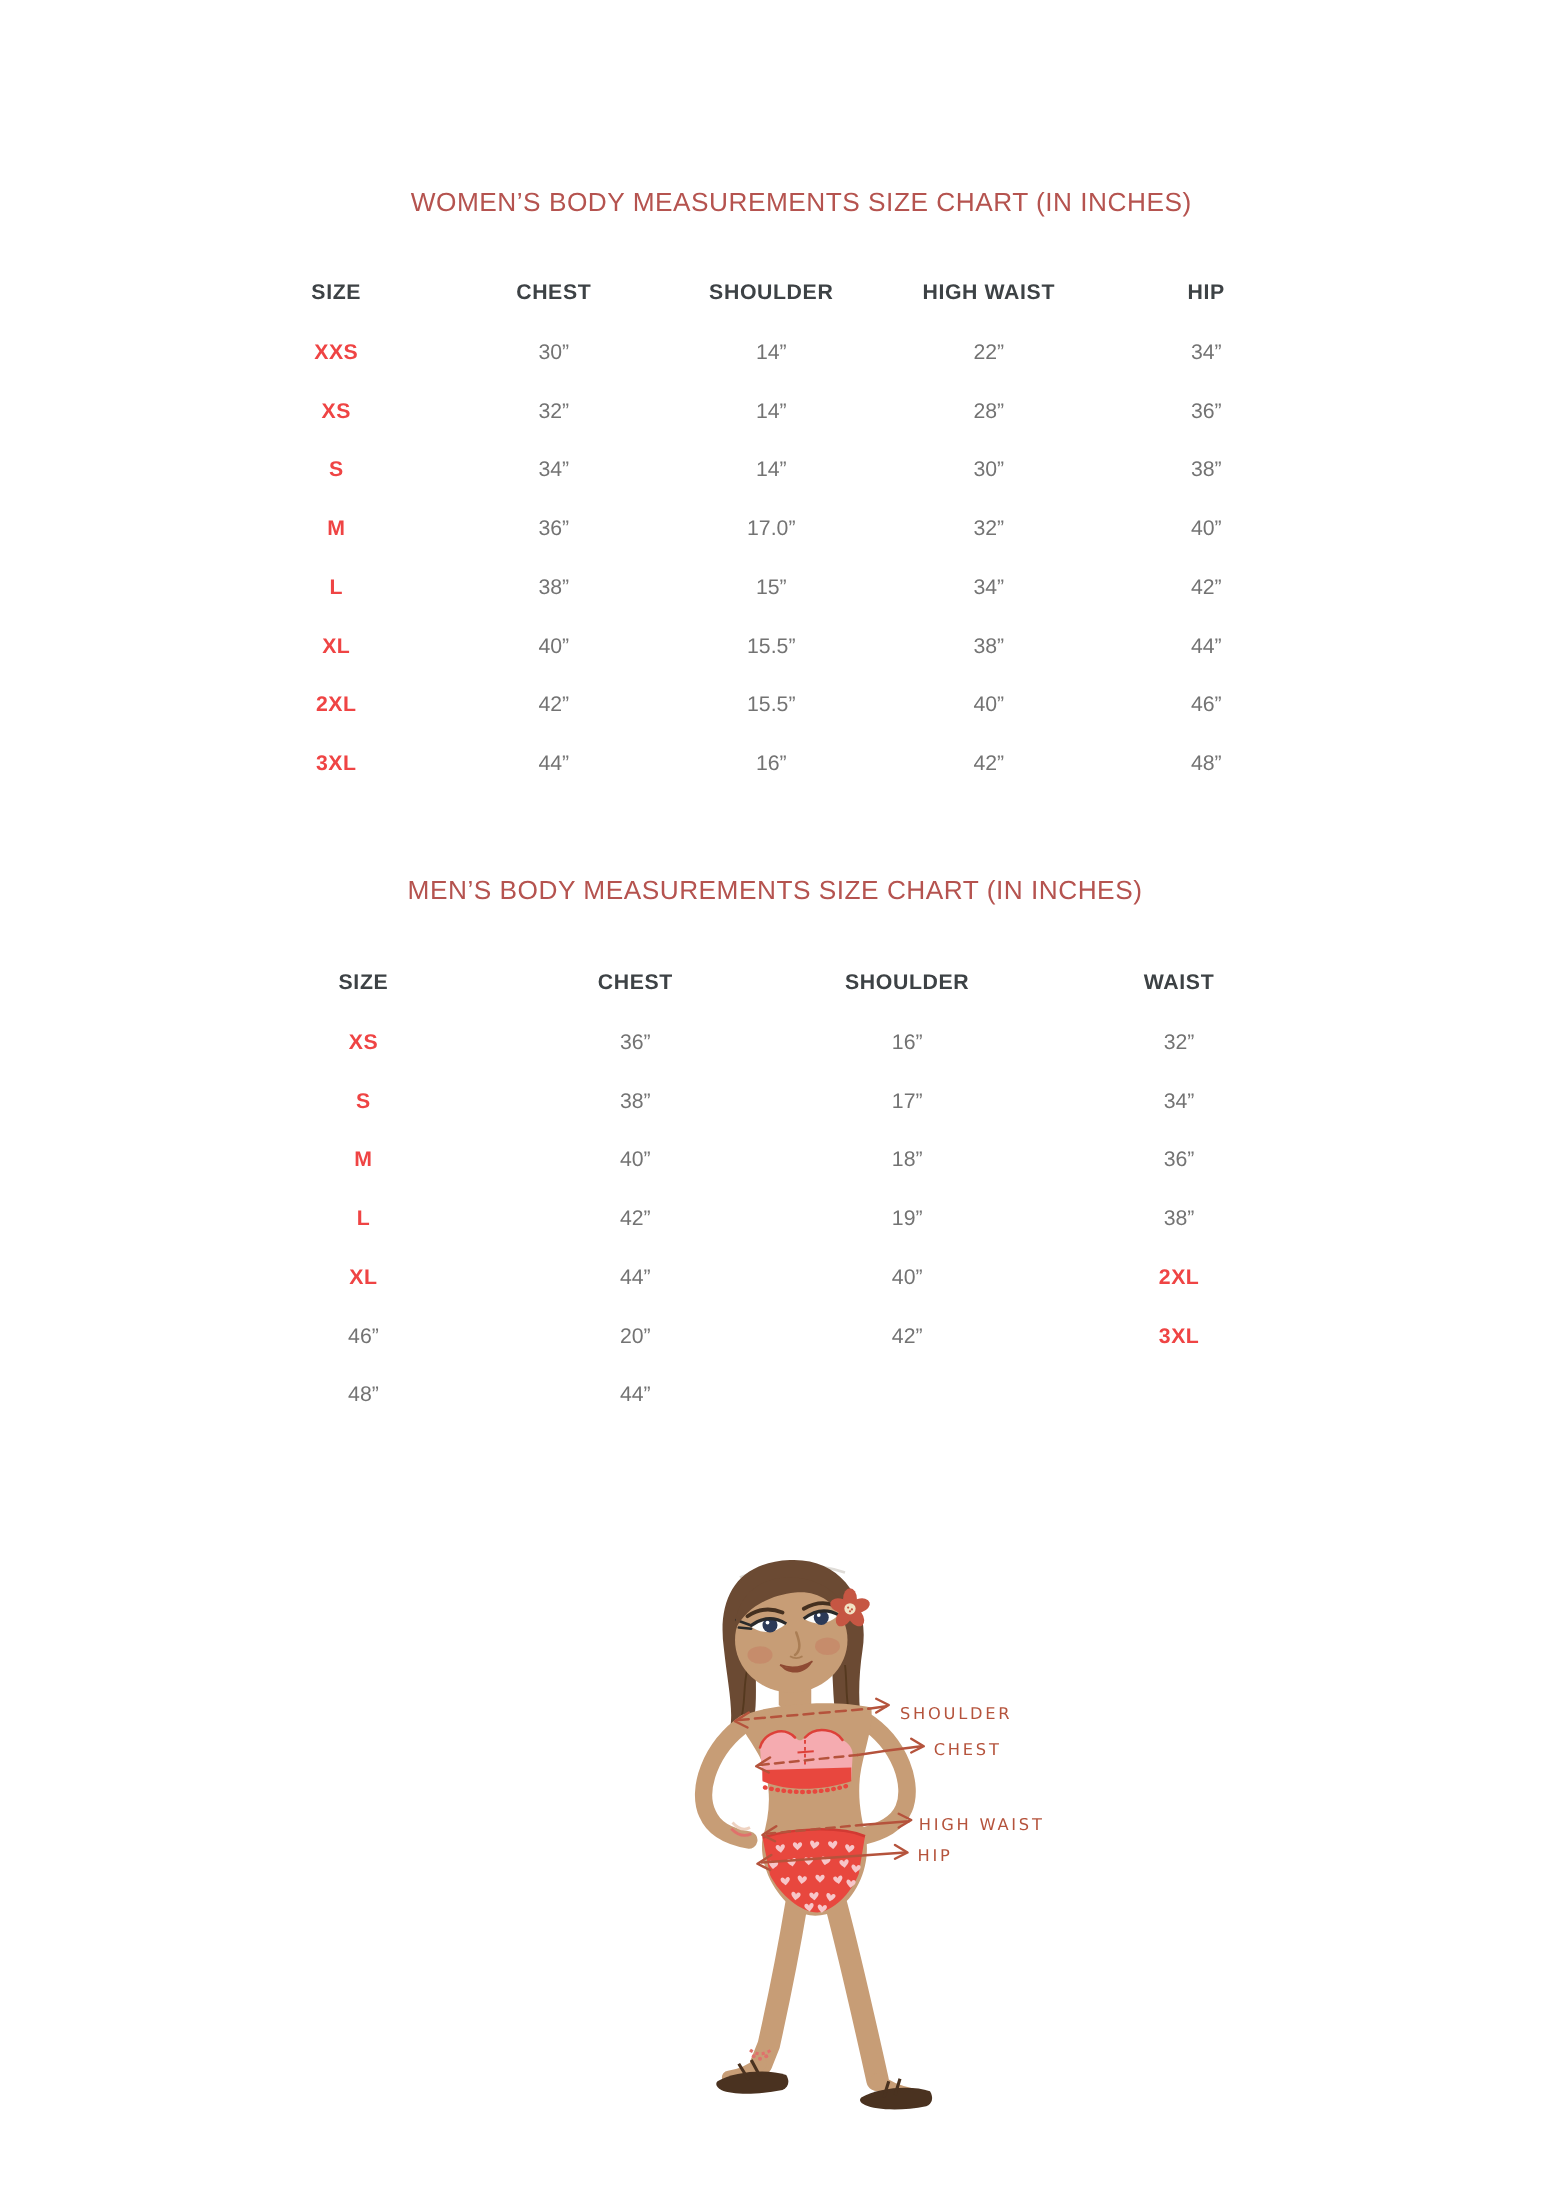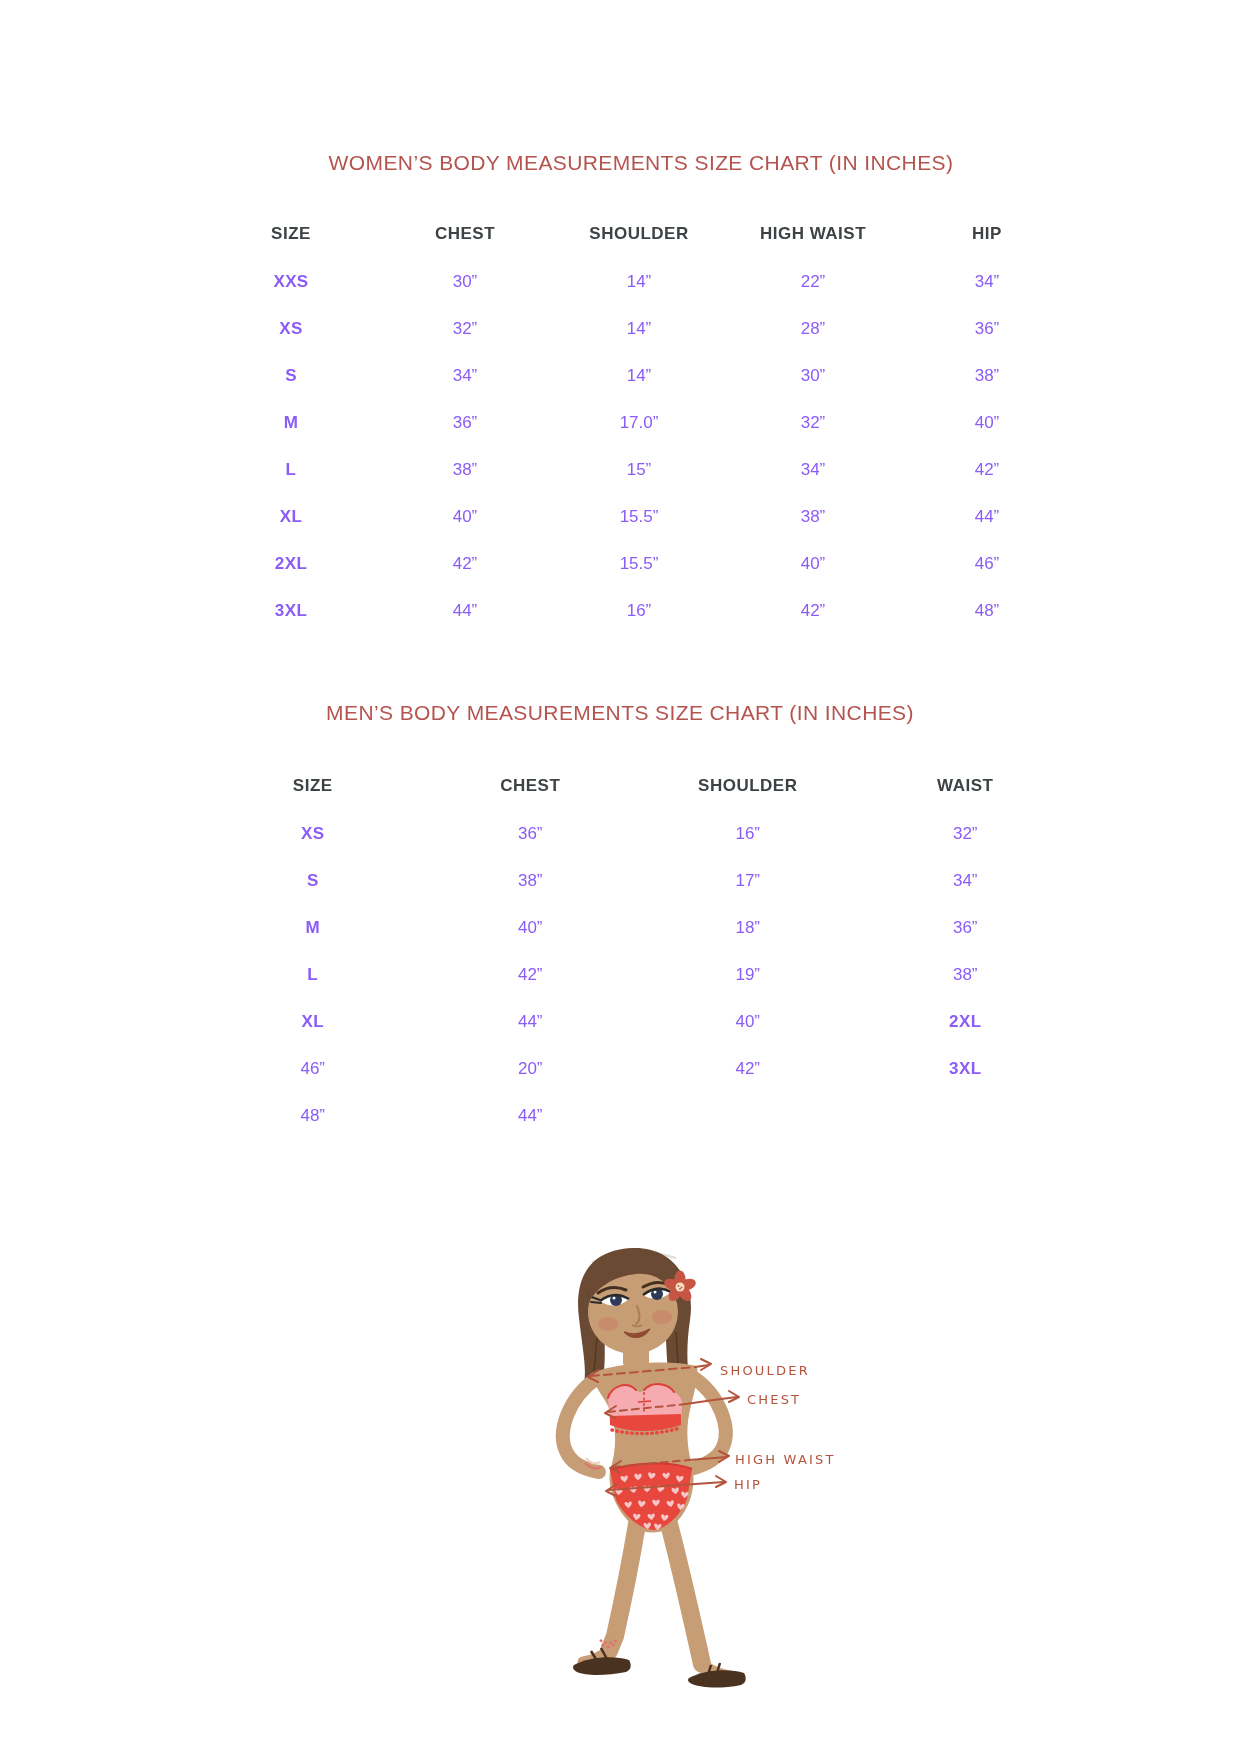--- a/index.html
+++ b/index.html
@@ -9,31 +9,31 @@
     font-family:"Liberation Sans","DejaVu Sans",sans-serif;
   }
   .chart-title {
     position:absolute; left:0; width:1240px; text-align:center;
     font-size:21px; line-height:25px; letter-spacing:0.4px;
     color:#b5534f; font-weight:400; white-space:nowrap;
   }
   #women-title { top:150px;padding-left:21px; }
   #men-title   { top:700px; }
 
-  .size-table { position:absolute; left:204px; width:870px; display:grid; }
+  .size-table { position:absolute; left:182px; width:870px; display:grid; }
   #women-table { top:210px; grid-template-columns:repeat(5,1fr); }
   #men-table   { top:762px; grid-template-columns:repeat(4,1fr); }
 
   .cell {
     height:47px; display:flex; align-items:center; justify-content:center;
     font-size:17px; white-space:nowrap;
   }
   .hdr { height:48px; font-weight:bold; color:#3d4245; letter-spacing:0.5px; }
-  .sz  { font-weight:bold; color:#8b5cf6; letter-spacing:0.4px; }
-  .val { color:#8b5cf6; }
+  .sz  { font-weight:bold; color:#ef4444; letter-spacing:0.4px; }
+  .val { color:#737373; }
 
   #figure-wrap { position:absolute; left:440px; top:1240px; width:420px; height:480px; }
   .anno-text {
     font-family:"DejaVu Sans","Liberation Sans",sans-serif;
     font-size:13px; letter-spacing:2.2px; fill:#b5533c;
   }
 </style>
 </head>
 <body>
 

